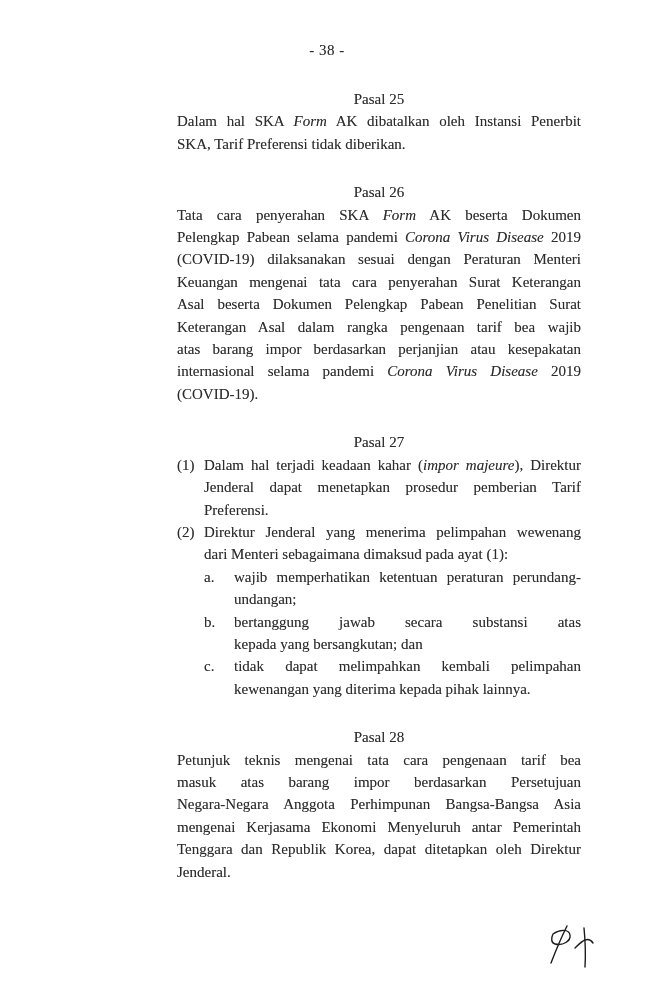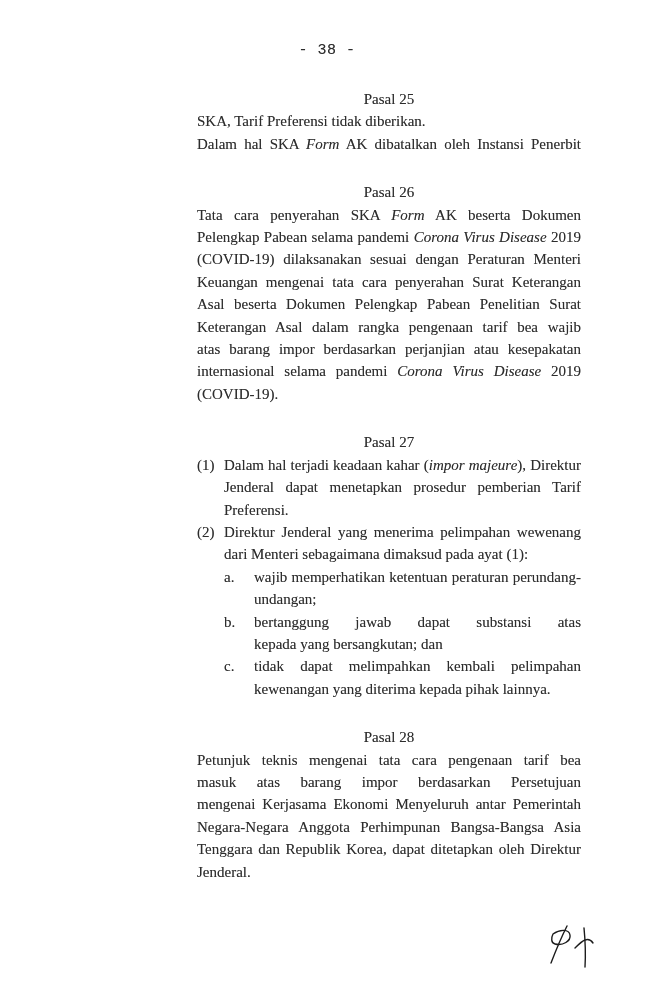--- a/index.html
+++ b/index.html
@@ -14,30 +14,29 @@
     overflow: hidden;
     text-shadow: 0 0 0.6px rgba(60,60,60,0.45);
   }
   .pagenum {
     position: absolute;
     top: 42px;
     left: 0;
     width: 100%;
     text-align: center;
     letter-spacing: 0.5px;
-    font-family: Liberation Mono, monospace;
   }
   .content {
     position: absolute;
     left: 177px;
     top: 88px;
     width: 404px;
     line-height: 22.4px;
   }
-  .section { margin-top: 26px; margin-left: 20px; }
+  .section { margin-top: 26px; }
   .section:first-child { margin-top: 0; }
   .heading { text-align: center; }
   .tline { text-align: justify; }
   .tline.just { text-align-last: justify; }
   .item { display: flex; }
   .inum { width: 27px; flex: none; }
   .ibody { flex: 1; min-width: 0; }
   .sub { display: flex; }
   .sletter { width: 30px; flex: none; }
   .sbody { flex: 1; min-width: 0; }
@@ -56,22 +55,22 @@
 </head>
 <body>
 
 <div class="pagenum">- 38 -</div>
 
 <div class="content">
 
   <section class="section">
     <div class="heading">Pasal 25</div>
     <div class="para">
+        <div class="tline just">Dalam hal SKA <i>Form</i> AK dibatalkan oleh Instansi Penerbit</div>
         <div class="tline">SKA, Tarif Preferensi tidak diberikan.</div>
-        <div class="tline just">Dalam hal SKA <i>Form</i> AK dibatalkan oleh Instansi Penerbit</div>
       </div>
   </section>
 
   <section class="section">
     <div class="heading">Pasal 26</div>
     <div class="para">
         <div class="tline just">Tata cara penyerahan SKA <i>Form</i> AK beserta Dokumen</div>
         <div class="tline just">Pelengkap Pabean selama pandemi <i>Corona Virus Disease</i> 2019</div>
         <div class="tline just">(COVID-19) dilaksanakan sesuai dengan Peraturan Menteri</div>
         <div class="tline just">Keuangan mengenai tata cara penyerahan Surat Keterangan</div>
@@ -107,43 +106,43 @@
           <div class="sletter">a.</div>
           <div class="sbody">
               <div class="tline just">wajib memperhatikan ketentuan peraturan perundang-</div>
               <div class="tline">undangan;</div>
             </div>
         </div>
 
         <div class="sub">
           <div class="sletter">b.</div>
           <div class="sbody">
-              <div class="tline just">bertanggung jawab dapat substansi atas</div>
+              <div class="tline just">bertanggung jawab secara substansi atas</div>
               <div class="tline">kepada yang bersangkutan; dan</div>
             </div>
         </div>
 
         <div class="sub">
           <div class="sletter">c.</div>
           <div class="sbody">
               <div class="tline just">tidak dapat melimpahkan kembali pelimpahan</div>
               <div class="tline">kewenangan yang diterima kepada pihak lainnya.</div>
             </div>
         </div>
       </div>
     </div>
   </section>
 
   <section class="section">
     <div class="heading">Pasal 28</div>
     <div class="para">
         <div class="tline just">Petunjuk teknis mengenai tata cara pengenaan tarif bea</div>
         <div class="tline just">masuk atas barang impor berdasarkan Persetujuan</div>
+        <div class="tline just">Negara-Negara Anggota Perhimpunan Bangsa-Bangsa Asia</div>
         <div class="tline just">mengenai Kerjasama Ekonomi Menyeluruh antar Pemerintah</div>
-        <div class="tline just">Negara-Negara Anggota Perhimpunan Bangsa-Bangsa Asia</div>
         <div class="tline just">Tenggara dan Republik Korea, dapat ditetapkan oleh Direktur</div>
         <div class="tline">Jenderal.</div>
       </div>
   </section>
 
 </div>
 
 <svg class="signature" width="58" height="52" viewBox="0 0 58 52">
   <path d="M 8,44 C 13,31 19,17 24,7"></path>
   <path d="M 10,15 C 17,10 26,10 27,16 C 28,22 20,27 12,25 C 8,24 8,19 10,15"></path>

